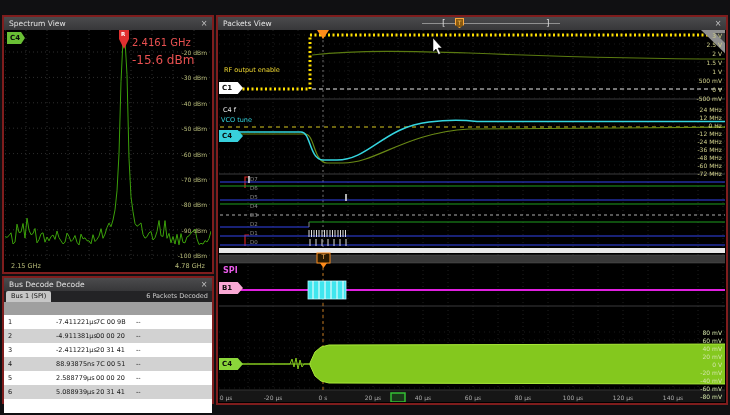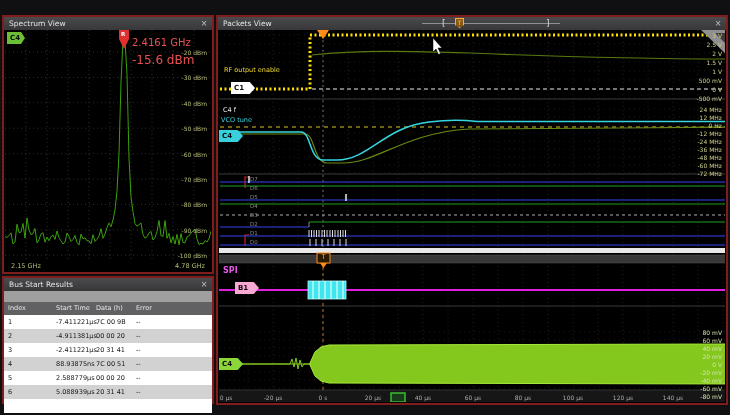--- a/index.html
+++ b/index.html
@@ -84,29 +84,27 @@
         <div style="right: 4px; top: 120.6px; position: absolute; font-size: 6px; color: rgb(185, 189, 122); text-align: right;">-60 dBm</div>
         <div style="right: 4px; top: 146px; position: absolute; font-size: 6px; color: rgb(185, 189, 122); text-align: right;">-70 dBm</div>
         <div style="right: 4px; top: 171.4px; position: absolute; font-size: 6px; color: rgb(185, 189, 122); text-align: right;">-80 dBm</div>
         <div style="right: 4px; top: 196.8px; position: absolute; font-size: 6px; color: rgb(185, 189, 122); text-align: right;">-90 dBm</div>
         <div style="right: 4px; top: 222.2px; position: absolute; font-size: 6px; color: rgb(185, 189, 122); text-align: right;">-100 dBm</div>
       </div>
   </div>
 
   <div class="panel" style="left:2px;top:276px;width:212px;height:128px;background:#9f9f9f;">
     <div class="titlebar">
-      <span>Bus Start Results</span>
+      <span>Bus Decode Decode</span>
       <span class="x-btn">×</span>
     </div>
-    <div class="thead" id="bus-head">
-        <span style="left: 4px;">Index</span>
-        <span style="left: 52px;">Start Time</span>
-        <span style="left: 92px;">Data (h)</span>
-        <span style="left: 132px;">Error</span>
-      </div>
+    <div class="tabrow">
+      <div class="tab">Bus 1 (SPI)</div>
+      <div class="tabstatus">6 Packets Decoded</div>
+    </div>
     <div id="bus-rows">
         <div class="trow" style="top: 37px; background: rgb(255, 255, 255);">
           <span style="left: 4px;">1</span>
           <span style="left: 52px;">-7.411221µs</span>
           <span style="left: 92px;">7C 00 9B</span>
           <span style="left: 132px;">--</span>
         </div>
         <div class="trow" style="top: 51px; background: rgb(210, 210, 210);">
           <span style="left: 4px;">2</span>
           <span style="left: 52px;">-4.911381µs</span>
@@ -280,28 +278,28 @@
           <line x1="91" y1="209" x2="91" y2="216" stroke="#dddddd" stroke-width="1"></line>
           <line x1="97" y1="209" x2="97" y2="216" stroke="#dddddd" stroke-width="1"></line>
           <line x1="103" y1="209" x2="103" y2="216" stroke="#dddddd" stroke-width="1"></line>
           <line x1="109" y1="209" x2="109" y2="216" stroke="#dddddd" stroke-width="1"></line>
           <line x1="115" y1="209" x2="115" y2="216" stroke="#dddddd" stroke-width="1"></line>
           <line x1="121" y1="209" x2="121" y2="216" stroke="#dddddd" stroke-width="1"></line>
           <line x1="127" y1="209" x2="127" y2="216" stroke="#dddddd" stroke-width="1"></line>
         </svg>
 
       <div class="lbl" style="left:5px;top:37px;font-size:6.5px;color:#f0d830;">RF output enable</div>
-      <div class="badge" style="left:12px;top:52px;width:24px;background:#ffffff;">C1</div>
+      <div class="badge" style="left:0;top:52px;width:24px;background:#ffffff;">C1</div>
 
       <div class="lbl" style="left:4px;top:77px;font-size:6.5px;color:#e8e8e8;">C4 f</div>
       <div class="lbl" style="left:2px;top:87px;font-size:6.5px;color:#35d6e0;">VCO tune</div>
       <div class="badge" style="left:0;top:100px;width:24px;background:#38d0dc;">C4</div>
 
       <div class="lbl" style="left:4px;top:237px;font-size:8px;font-weight:bold;color:#e85ae8;">SPI</div>
-      <div class="badge" style="left:16px;top:252px;width:24px;background:#f9a8d4;">B1</div>
+      <div class="badge" style="left:0;top:252px;width:24px;background:#f9a8d4;">B1</div>
 
       <div class="badge" style="left:0;top:328px;width:24px;background:#8bd63a;">C4</div>
 
       <div class="lbl" style="left:99px;top:224px;width:11px;text-align:center;font-size:6.5px;color:#ffb050;">T</div>
     <div style="position: absolute; right: 3px; top: 2px; font-size: 6px; color: rgb(207, 207, 138); text-align: right;">3 V</div>
         <div style="position: absolute; right: 3px; top: 11px; font-size: 6px; color: rgb(207, 207, 138); text-align: right;">2.5 V</div>
         <div style="position: absolute; right: 3px; top: 20px; font-size: 6px; color: rgb(207, 207, 138); text-align: right;">2 V</div>
         <div style="position: absolute; right: 3px; top: 29px; font-size: 6px; color: rgb(207, 207, 138); text-align: right;">1.5 V</div>
         <div style="position: absolute; right: 3px; top: 38px; font-size: 6px; color: rgb(207, 207, 138); text-align: right;">1 V</div>
         <div style="position: absolute; right: 3px; top: 47px; font-size: 6px; color: rgb(207, 207, 138); text-align: right;">500 mV</div>

